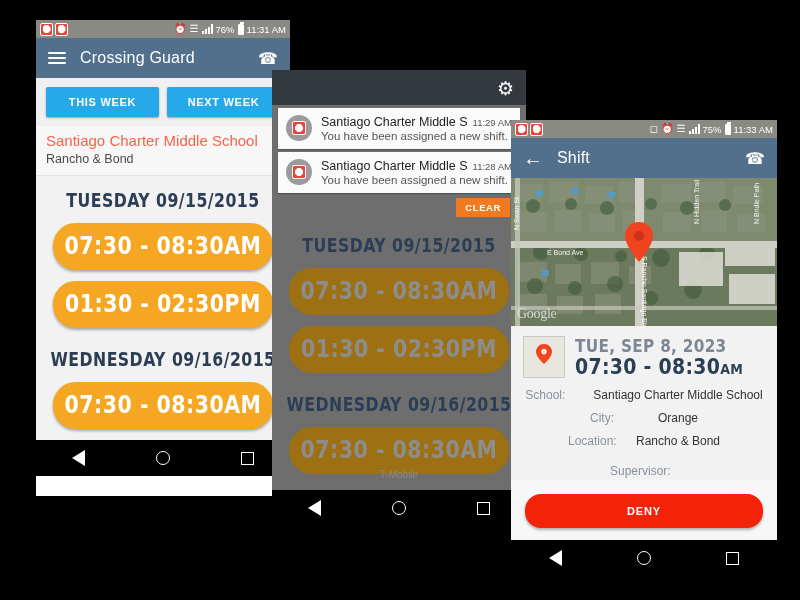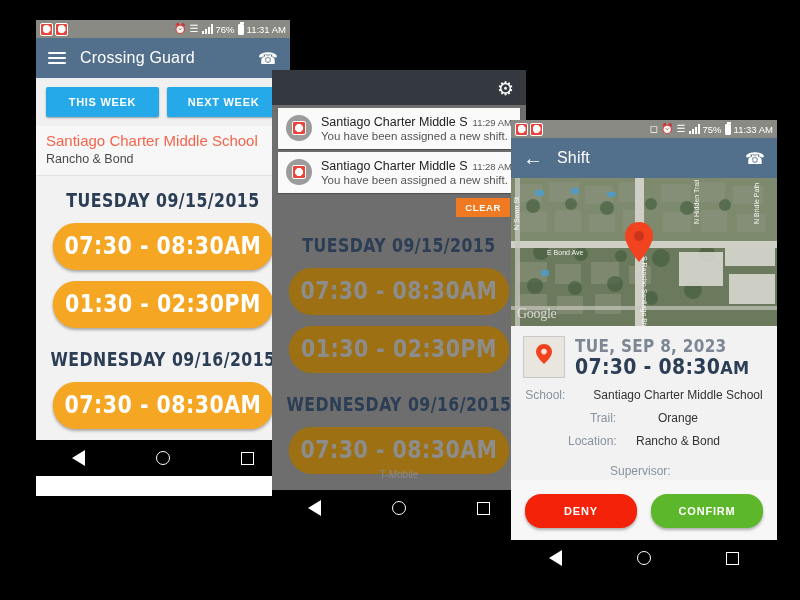--- a/index.html
+++ b/index.html
@@ -119,21 +119,21 @@
   .gwm { position:absolute; left:6px; bottom:4px; color:#e8e8e8; font-size:14px;
          font-family:"Liberation Serif",serif; opacity:.85; letter-spacing:-.3px;}
   .detail { background:#f2f2f2; padding:10px 12px 0; flex:1; }
   .dhead { display:flex; gap:10px; align-items:flex-start; }
   .mapthumb { width:42px;height:42px;border:1px solid #c9c9c9;background:#e9e6df; position:relative; flex:0 0 42px;}
   .mapthumb .pin { position:absolute; left:50%; top:42%; transform:translate(-50%,-50%); }
   .dh-date { color:#7d8794; font-size:17px; font-weight:700; letter-spacing:.3px;
              font-family:"Liberation Sans Narrow","DejaVu Sans Condensed","Liberation Sans",sans-serif;}
   .dh-time { color:#2c3e55; font-size:21px; font-weight:700; letter-spacing:.3px; margin-top:-1px;
              font-family:"Liberation Sans Narrow","DejaVu Sans Condensed","Liberation Sans",sans-serif;}
-  .dh-time small { font-size:18px; }
+  .dh-time small { font-size:14px; }
   .frow { display:flex; margin-top:9px; font-size:12px;justify-content:center; }
   .frow .k { color:#8792a0; width:68px; flex:0 0 68px; }
   .frow .v { color:#333; }
   .frow.sup { margin-top:16px; }
   .actions { display:flex; gap:14px; padding:14px 14px 12px; background:#f7f7f7;}
   .actbtn { flex:1; border:none; border-radius:16px; color:#fff; font-size:11px;
             font-weight:700; letter-spacing:.8px; padding:11px 6px;
             box-shadow:0 2px 3px rgba(0,0,0,.3); cursor:pointer; }
   .deny { background:#f32208; }
   .confirm { background:#5cb82a; }
@@ -384,35 +384,34 @@
             <span>07:30 - 08:30</span><small>AM</small>
           </div>
         </div>
       </div>
 
       <div class="frow">
         <div class="k">School:</div>
         <div class="v">Santiago Charter Middle School</div>
       </div>
       <div class="frow">
-        <div class="k">Trail:</div>
+        <div class="k">City:</div>
         <div class="v">Orange</div>
       </div>
       <div class="frow">
         <div class="k">Location:</div>
         <div class="v">Rancho &amp; Bond</div>
       </div>
       <div class="frow sup">
         <div class="k">Supervisor:</div>
       </div>
     </div>
 
     <div class="actions">
       <button class="actbtn deny">DENY</button>
-      <button class="actbtn confirm">CONFIRM</button>
     </div>
   </div>
 
   <div class="navbar" style="position:absolute;left:511px;top:540px;width:266px;height:36px;">
     <div class="nv-back"></div>
     <div class="nv-home"></div>
     <div class="nv-rec"></div>
   </div>
 
 </div>

